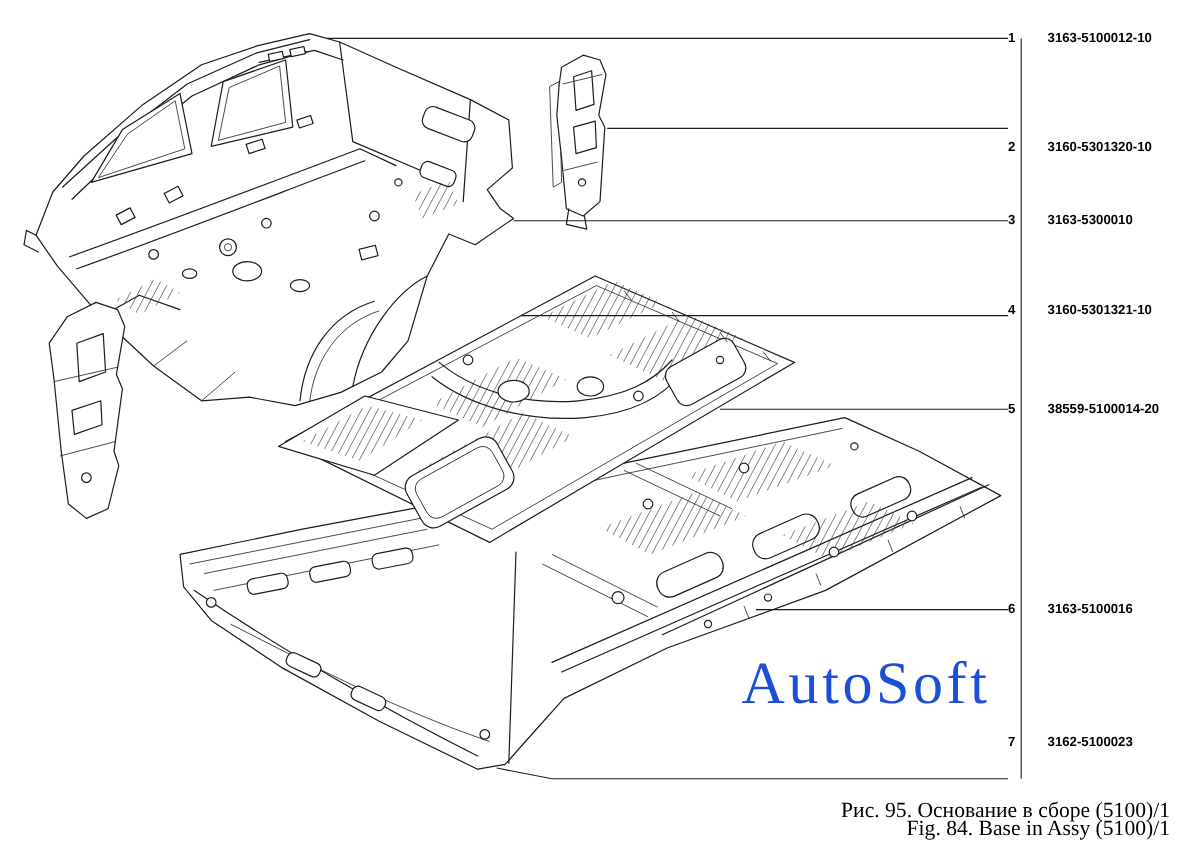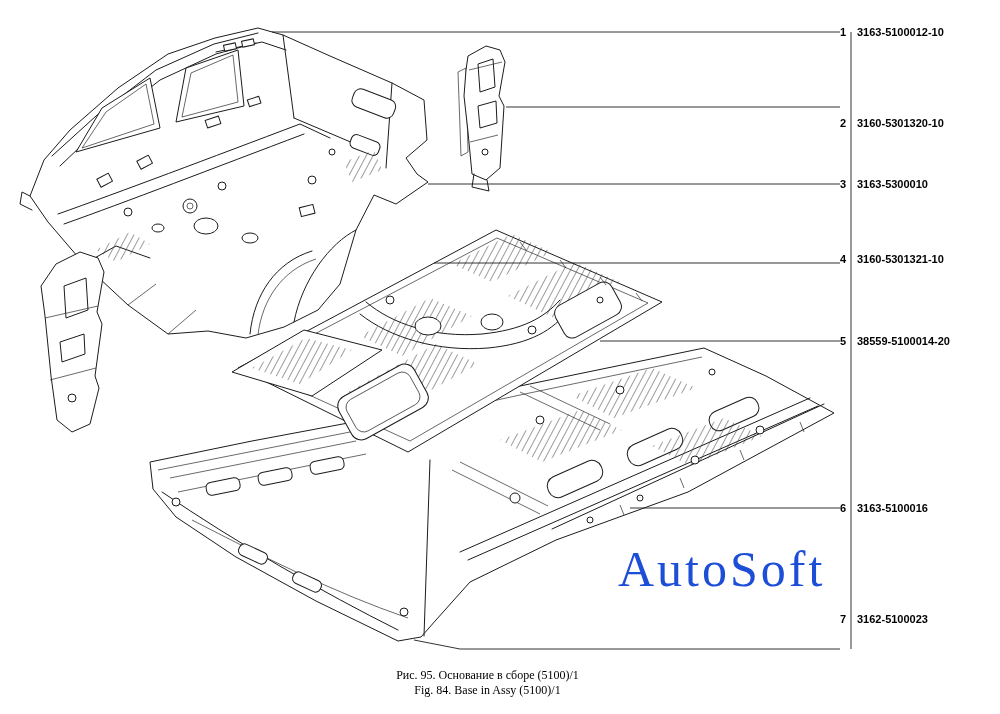--- a/index.html
+++ b/index.html
@@ -11,25 +11,25 @@
 
   .pw      { fill:#ffffff; stroke:#1c1c1c; stroke-width:1; stroke-linejoin:round; }
   .ln      { fill:none; stroke:#1c1c1c; stroke-width:1; stroke-linejoin:round; stroke-linecap:round; }
   .ln-thin { fill:none; stroke:#2a2a2a; stroke-width:0.7; stroke-linejoin:round; }
   .ldr path, .ldr line { fill:none; stroke:#1c1c1c; stroke-width:0.9; }
   .connector { stroke:#1c1c1c; stroke-width:0.9; }
 
   .callout { position:absolute; left:838px; z-index:3; white-space:nowrap;
              font-size:11px; font-weight:bold; color:#000; line-height:14px; }
   .callout .num  { display:inline-block; width:10px; text-align:center; }
-  .callout .part { margin-left:9px; }
+  .callout .part { margin-left:25px; }
 
   .caption { position:absolute; top:668px; left:0; width:975px; z-index:3;
-             text-align:center; color:#000;
-             font-family:"Liberation Serif", serif; font-size:12px; line-height:14.5px; }
+             text-align:right; color:#000;
+             font-family:"Liberation Serif", serif; font-size:18px; line-height:14.5px; }
 
   .watermark { position:absolute; left:618px; top:540px; z-index:1;
                font-family:"Liberation Serif", serif; font-size:50px;
                letter-spacing:3px; color:#1d4ed8; }
 </style>
 </head>
 <body>
 
 <div id="page">
 

